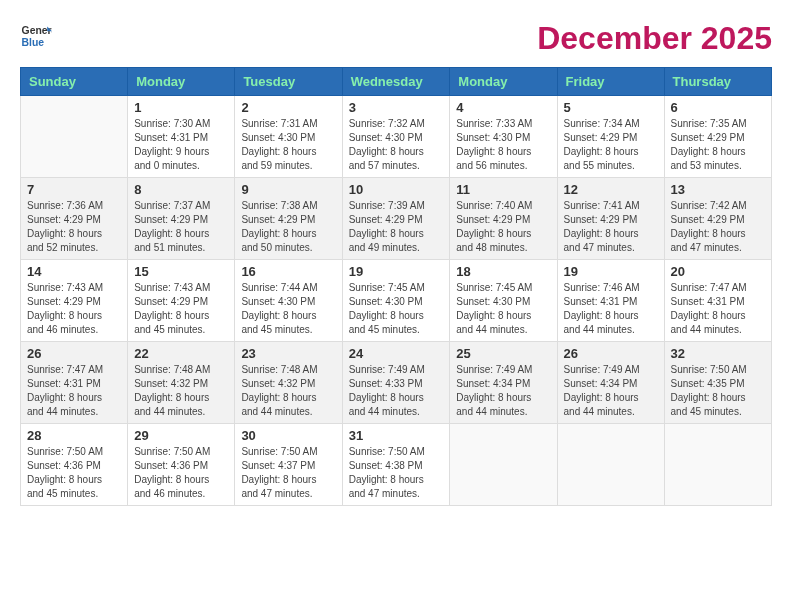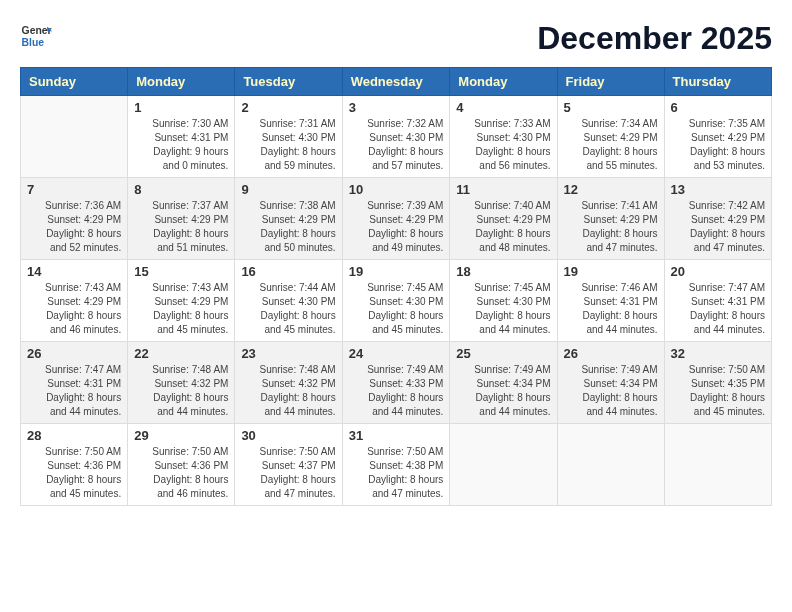--- a/index.html
+++ b/index.html
@@ -24,34 +24,34 @@
     .logo-icon {
       width: 32px;
       height: 32px;
     }
     .title-block {
       text-align: right;
     }
     .month-title {
       font-size: 32px;
       font-weight: bold;
-      color: #0f172a;
+      color: #be185d;
     }
     .subtitle {
       font-size: 14px;
       color: #333;
     }
     .calendar {
       width: 100%;
       border-collapse: collapse;
       border: 1px solid #ccc;
     }
     .calendar th {
       background: #2a6db5;
-      color: #fef9c3;
+      color: #86efac;
       font-size: 13px;
       font-weight: bold;
       padding: 6px 8px;
       text-align: left;
       border: 1px solid #1a5da5;
     }
     .calendar td {
       vertical-align: top;
       padding: 4px 6px;
       border: 1px solid #ddd;
@@ -67,21 +67,20 @@
     .day-number {
       font-size: 13px;
       font-weight: bold;
       color: #333;
       margin-bottom: 2px;
     }
     .day-info {
       font-size: 10px;
       color: #444;
       line-height: 1.4;
-      text-align: right;
     }
     .row-shaded td {
       background: #f2f2f2;
     }
   </style>
 </head>
 <body>
 
 <div class="header">
   <div class="logo">

